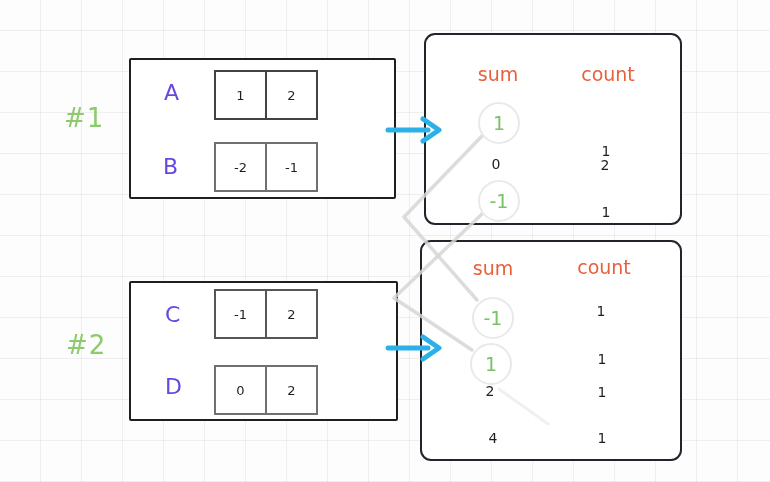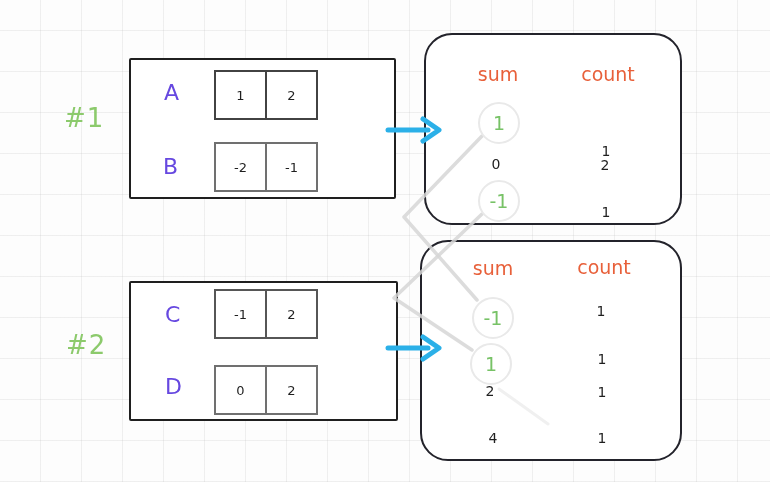--- a/index.html
+++ b/index.html
@@ -42,21 +42,21 @@
   .cell-row.mid{border:2px solid #565656;}
   .cell-row.mid .cell + .cell{border-left:2px solid #565656;}
   .cell-row.gray{border:2px solid #707070;}
   .cell-row.gray .cell + .cell{border-left:2px solid #707070;}
   .cell{
     flex:1;display:flex;align-items:center;justify-content:center;
     font-size:13px;color:var(--ink);
   }
   .round-table{
     position:absolute;background:#fff;border:2px solid #23232b;
-    border-radius:28px;box-sizing:border-box;
+    border-radius:11px;box-sizing:border-box;
   }
   .tbl-header{
     position:absolute;font-size:19px;color:var(--orange);
     text-align:center;z-index:7;
   }
   .tbl-val{
     position:absolute;width:40px;font-size:14px;color:var(--ink);
     text-align:center;z-index:7;
   }
   .hl-circle{

